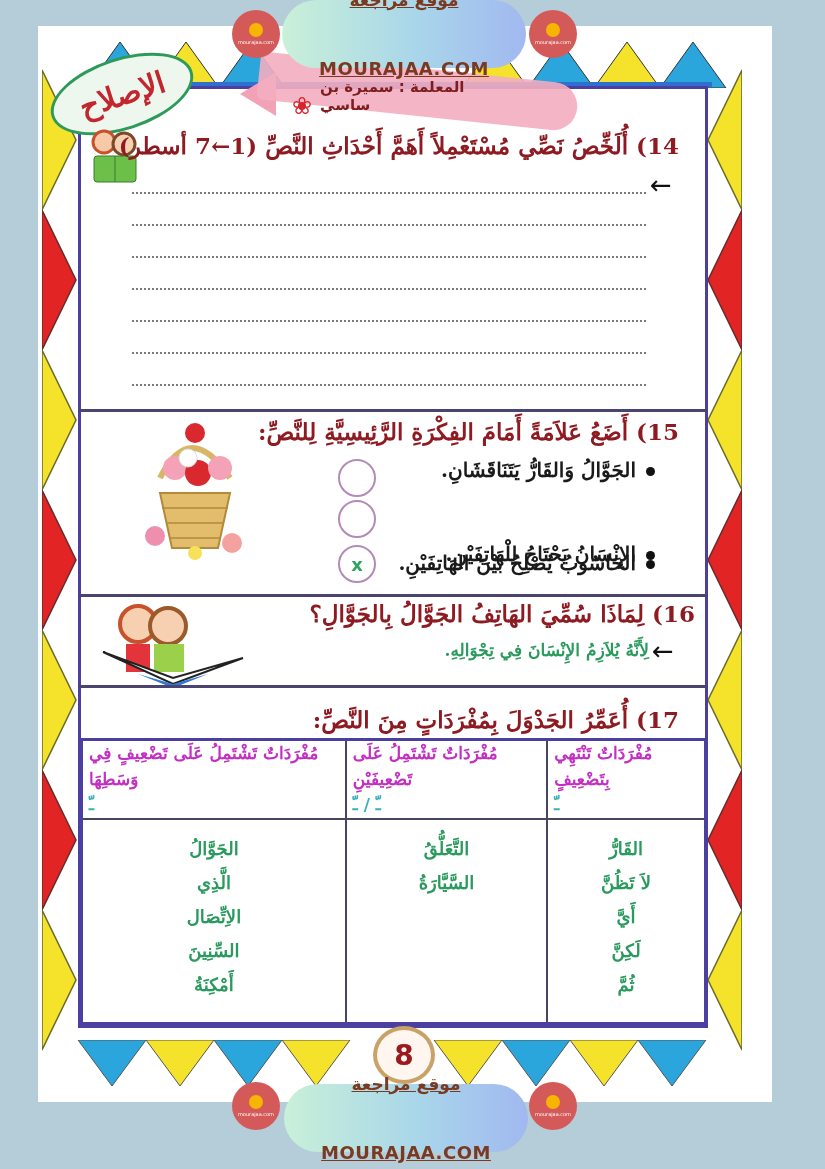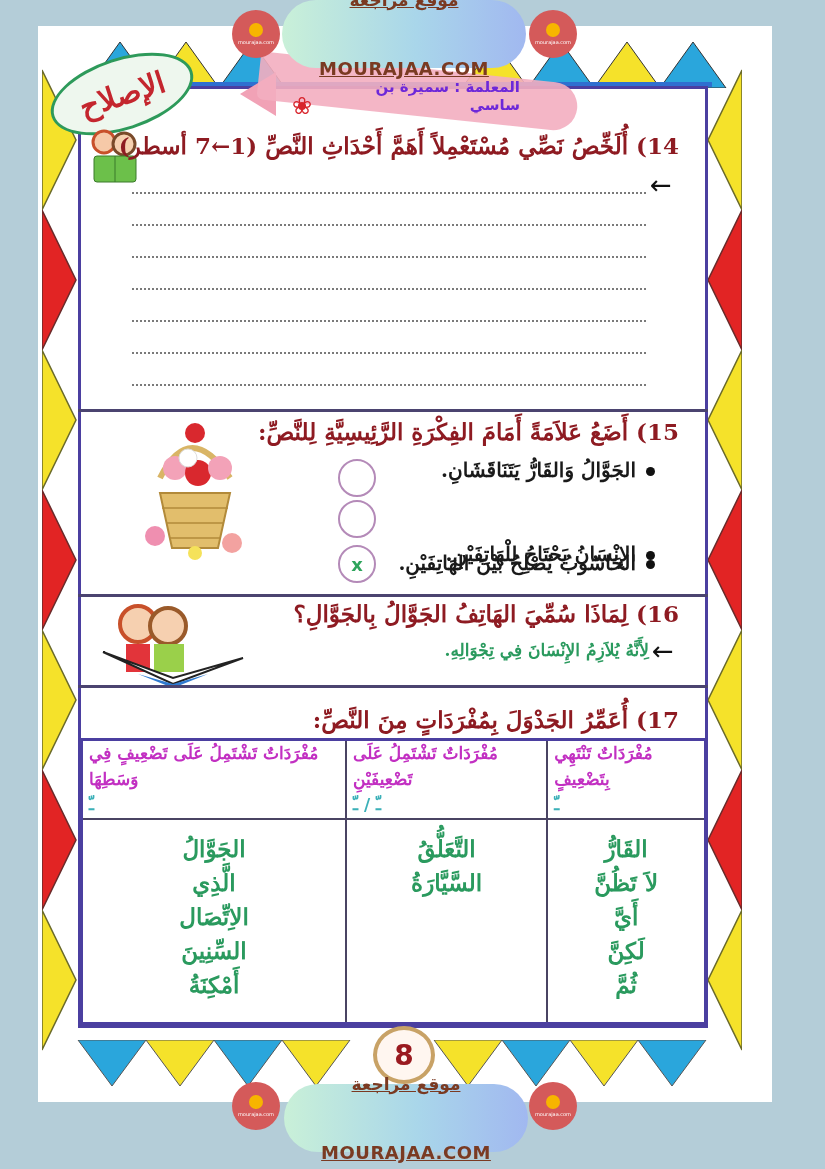--- a/index.html
+++ b/index.html
@@ -47,21 +47,21 @@
   .ribbon-tail {
     position: absolute; left: 240px; top: 72px; width: 0; height: 0;
     border-top: 22px solid transparent; border-bottom: 22px solid transparent;
     border-right: 36px solid #f1a2b6;
   }
   .flower {
     position: absolute; left: 292px; top: 92px; font-size: 24px; color: #d8242c;
   }
   .teacher {
     position: absolute; left: 320px; top: 78px; width: 200px;
-    text-align: right; font-weight: bold; font-size: 15px; color: #6d28d9;
+    text-align: left; font-weight: bold; font-size: 15px; color: #7f1d1d;
     direction: rtl;
   }
 
   .q-title {
     position: absolute; direction: rtl; text-align: right;
     color: #8e1b22; font-weight: bold; font-size: 23px;
     font-family: "DejaVu Serif", serif;
   }
   .arrow { position: absolute; font-size: 26px; color: #111; }
   .dots-line {
@@ -94,21 +94,21 @@
     border: 3px solid #4b3fa0;
   }
   .words-table th, .words-table td { border: 2px solid #4a4463; }
   .words-table th {
     height: 72px; color: #c22fc2; font-size: 17px; font-weight: bold;
     font-family: "DejaVu Serif", serif; text-align: left; line-height: 1.5; padding: 0 6px;
   }
   .words-table th .mark { color: #3bb0b8; }
   .words-table td {
     vertical-align: top; text-align: center; padding-top: 12px;
-    color: #2a9a5e; font-size: 23px; font-weight: bold; font-family: "DejaVu Serif", serif;
+    color: #2a9a5e; font-size: 18px; font-weight: bold; font-family: "DejaVu Serif", serif;
   }
   .words-table td div { line-height: 34px; }
 
   .page-number {
     position: absolute; left: 373px; top: 1026px; width: 62px; height: 58px;
     border: 4px solid #c8a266; border-radius: 50%; background: #fff6f0;
     display: flex; align-items: center; justify-content: center;
     color: #9a1a20; font-weight: bold; font-size: 28px;
   }
 
@@ -258,21 +258,21 @@
 <div class="illus" style="left:98px; top:600px;">
   <svg width="150" height="88" viewBox="0 0 150 88">
     <circle cx="40" cy="24" r="18" fill="#f6d0b0" stroke="#c8502a" stroke-width="4"></circle>
     <circle cx="70" cy="26" r="18" fill="#f6d0b0" stroke="#9a5a2a" stroke-width="4"></circle>
     <rect x="28" y="44" width="24" height="28" fill="#e2343a"></rect>
     <rect x="56" y="44" width="30" height="28" fill="#9ad04a"></rect>
     <polygon points="5,52 75,78 145,58 75,84" fill="#fff" stroke="#222" stroke-width="2"></polygon>
     <polygon points="40,74 75,84 110,74 75,88" fill="#2f7ad0"></polygon>
   </svg>
 </div>
-<div class="q-title" style="right:146px; top:600px;">16) لِمَاذَا سُمِّيَ الهَاتِفُ الجَوَّالُ بِالجَوَّالِ؟</div>
+<div class="q-title" style="right:130px; top:600px;">16) لِمَاذَا سُمِّيَ الهَاتِفُ الجَوَّالُ بِالجَوَّالِ؟</div>
 <div class="arrow" style="left:652px; top:636px;">←</div>
 <div class="answer" style="right:176px; top:640px;">لِأَنَّهُ يُلاَزِمُ الإِنْسَانَ فِي تِجْوَالِهِ.</div>
 
 <div class="section-divider" style="top:685px;"></div>
 
 <div class="q-title" style="right:146px; top:706px;">17) أُعَمِّرُ الجَدْوَلَ بِمُفْرَدَاتٍ مِنَ النَّصِّ:</div>
 
 <table class="words-table">
   <thead>
     <tr>

